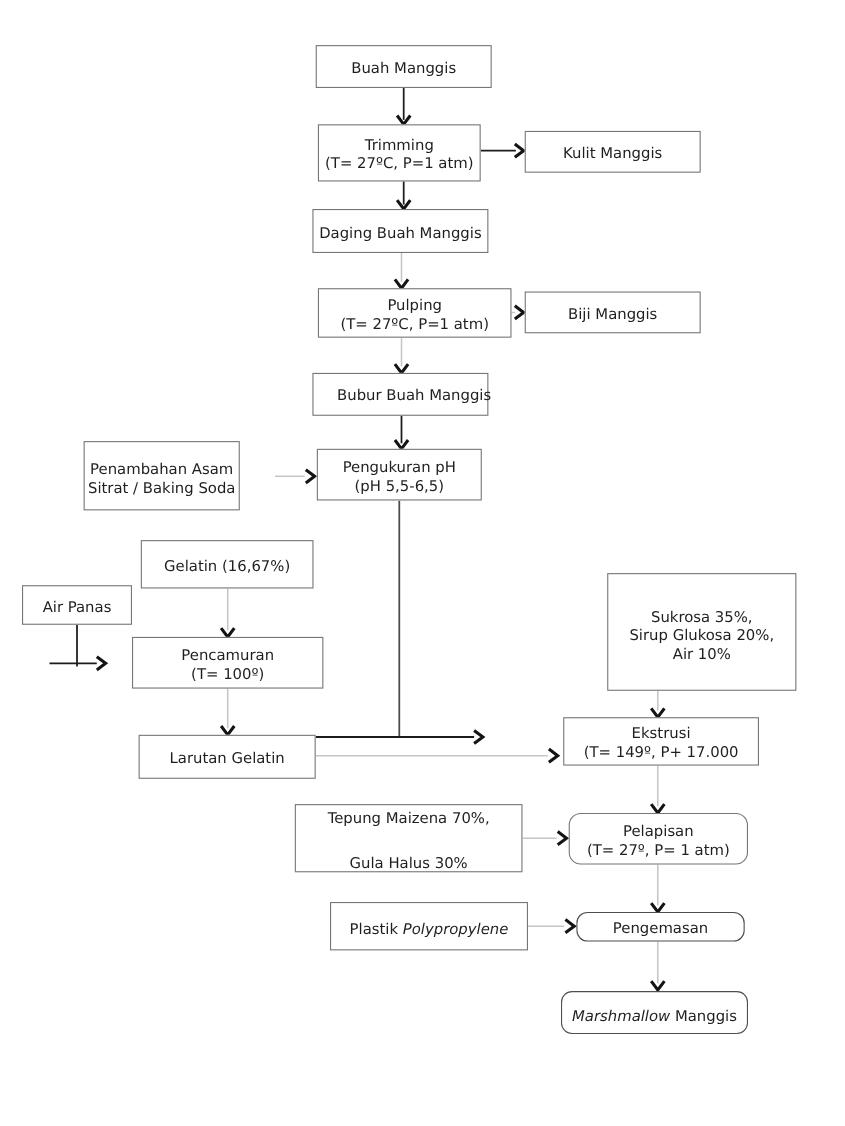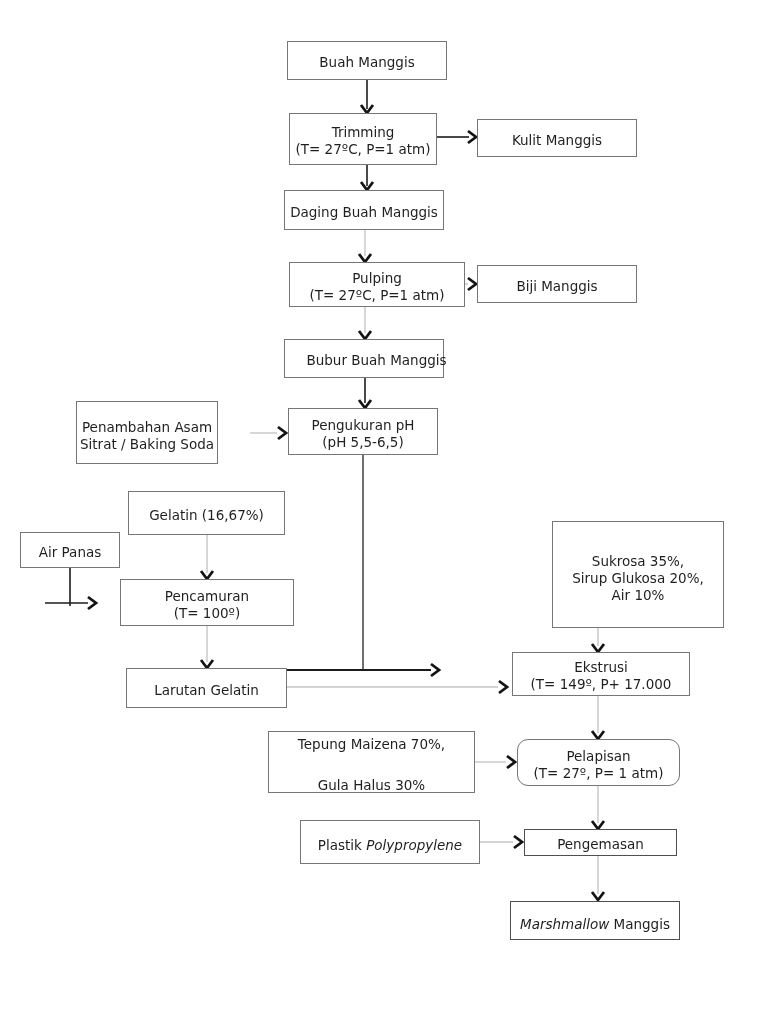--- a/index.html
+++ b/index.html
@@ -28,21 +28,21 @@
     color: #1f1f1f;
     font-size: 13.5px;
     line-height: 17px;
     text-align: center;
     display: flex;
     flex-direction: column;
     justify-content: center;
     align-items: center;
     padding-top: 4px;
   }
-  .node.dark-border { border-color: #4f4f4f; }
+  .node.dark-border { border-color: #4f4f4f; border-radius: 10px; }
   .node .ln { display: block; white-space: nowrap; }
   .it { font-style: italic; }
 </style>
 </head>
 <body>
 
 <div class="page">
 
   <svg class="connectors" viewBox="0 0 768 1024">
 

